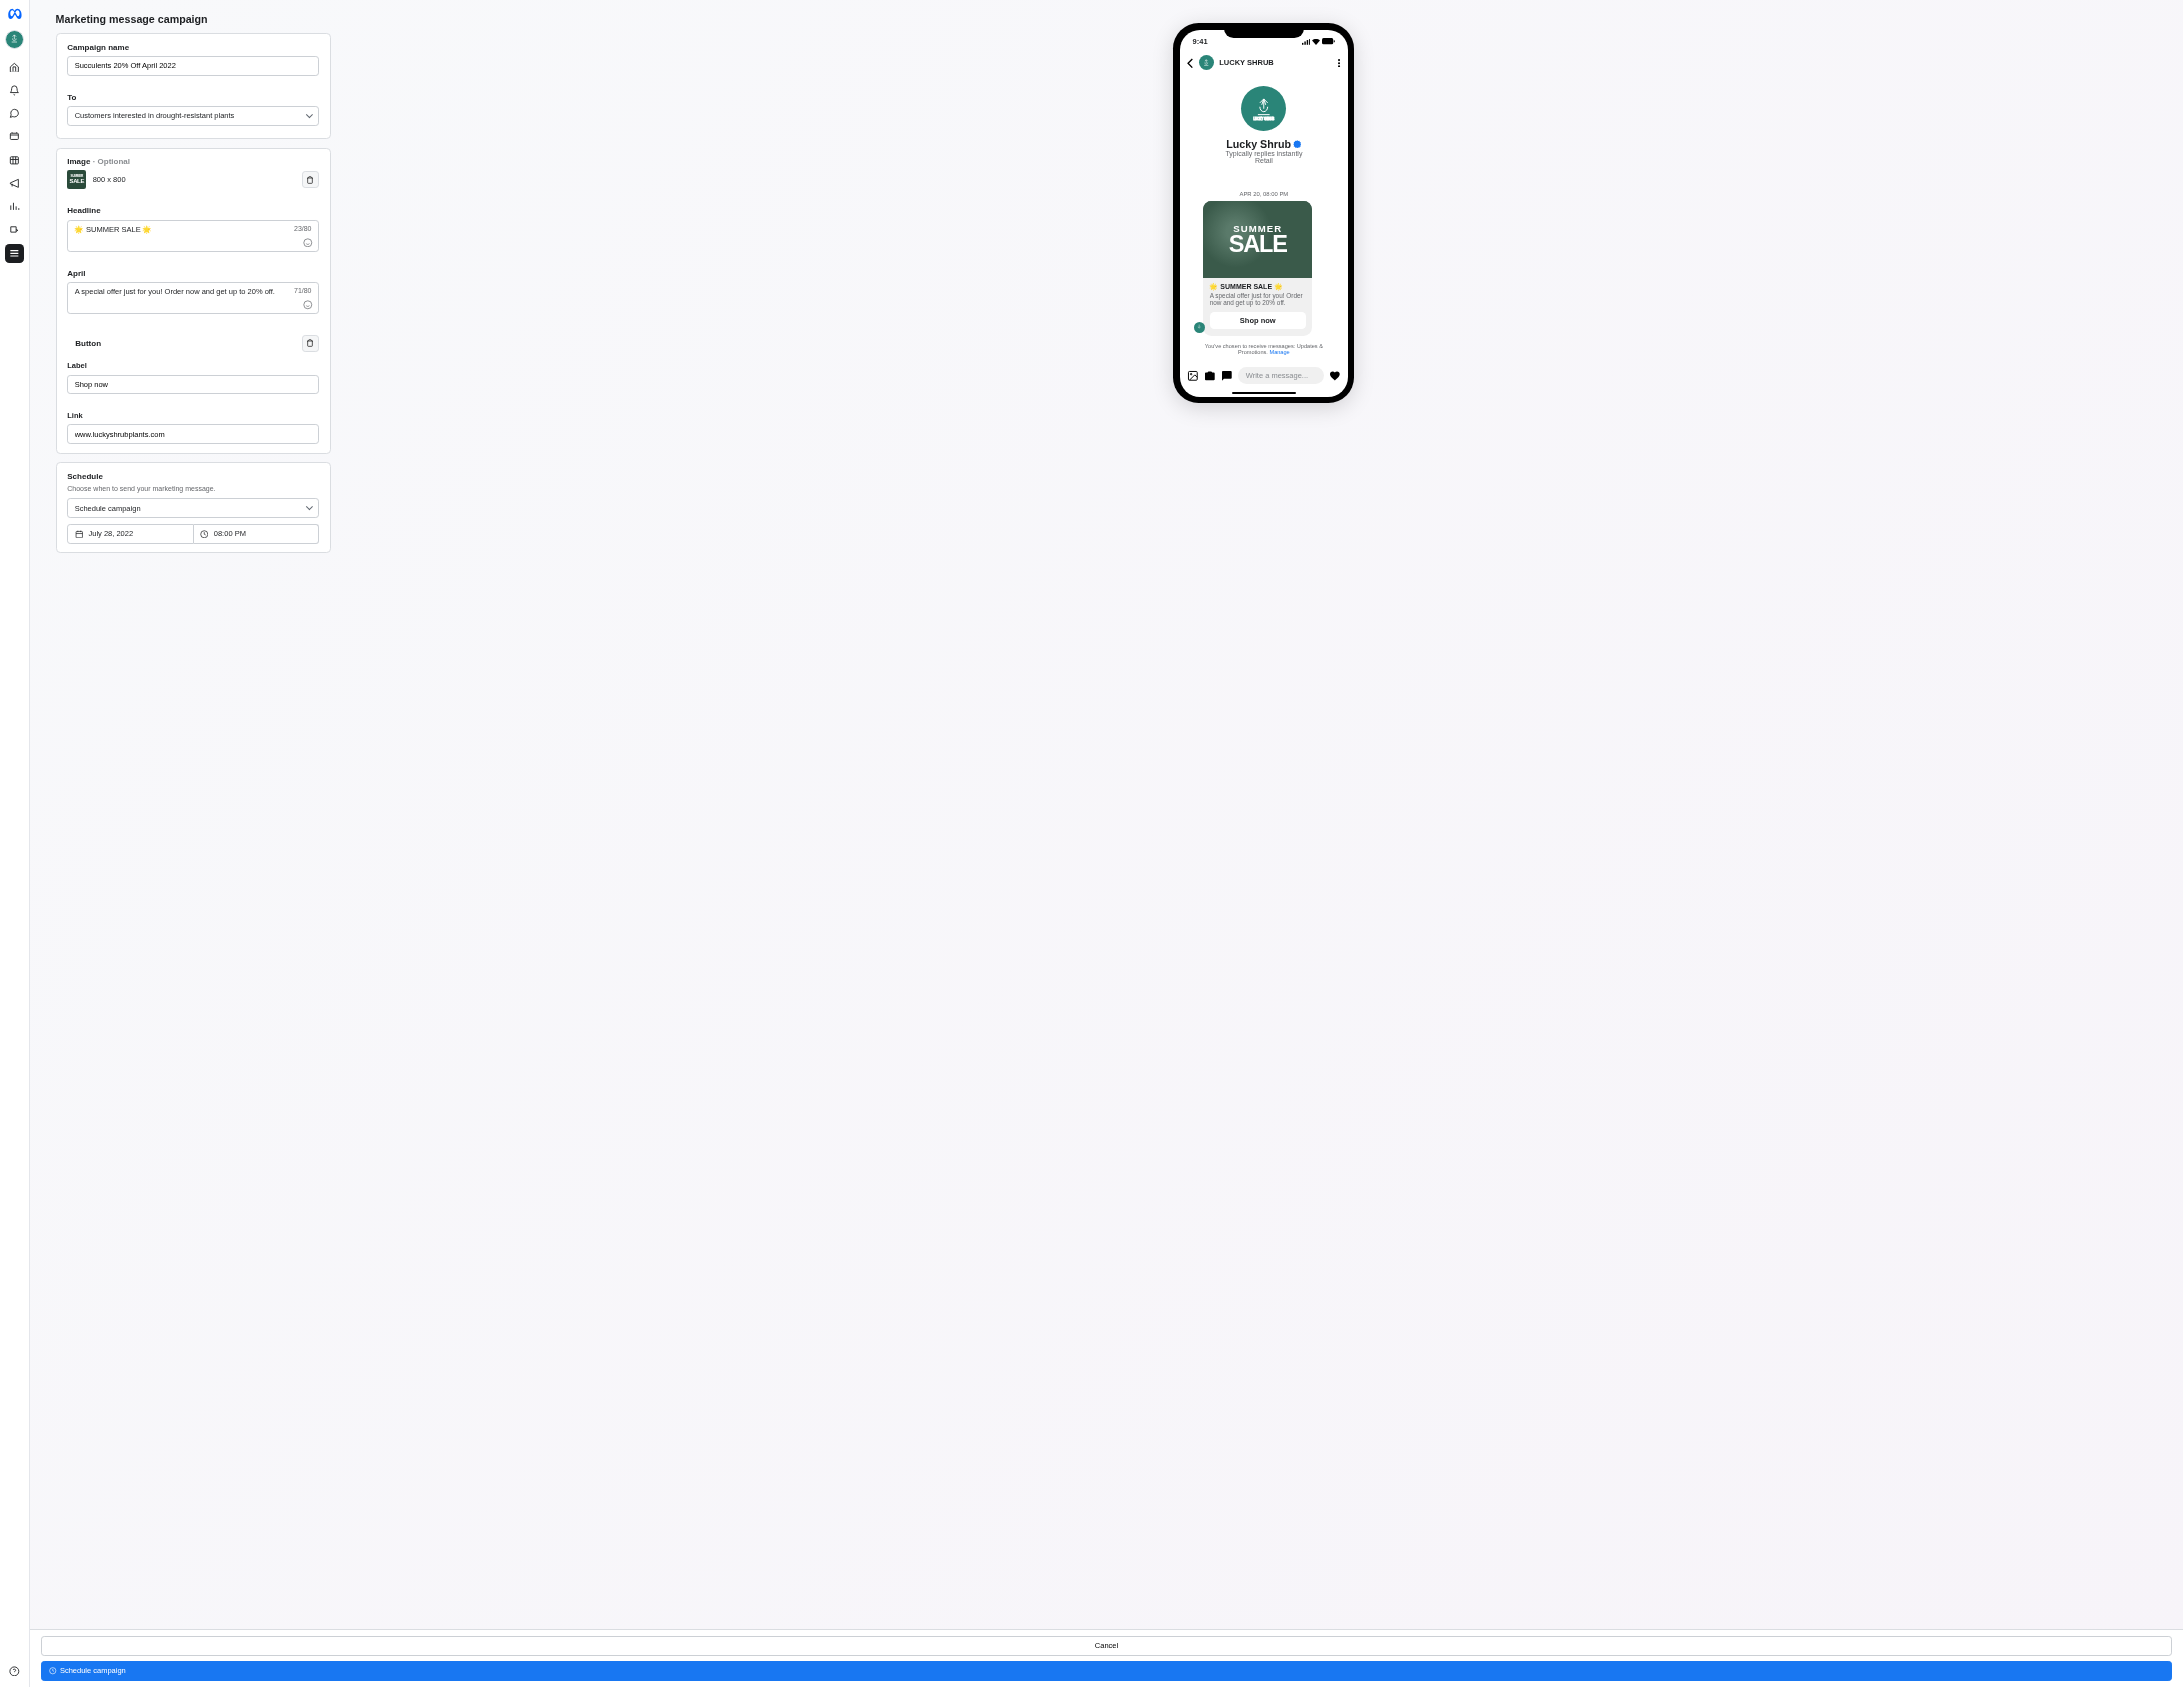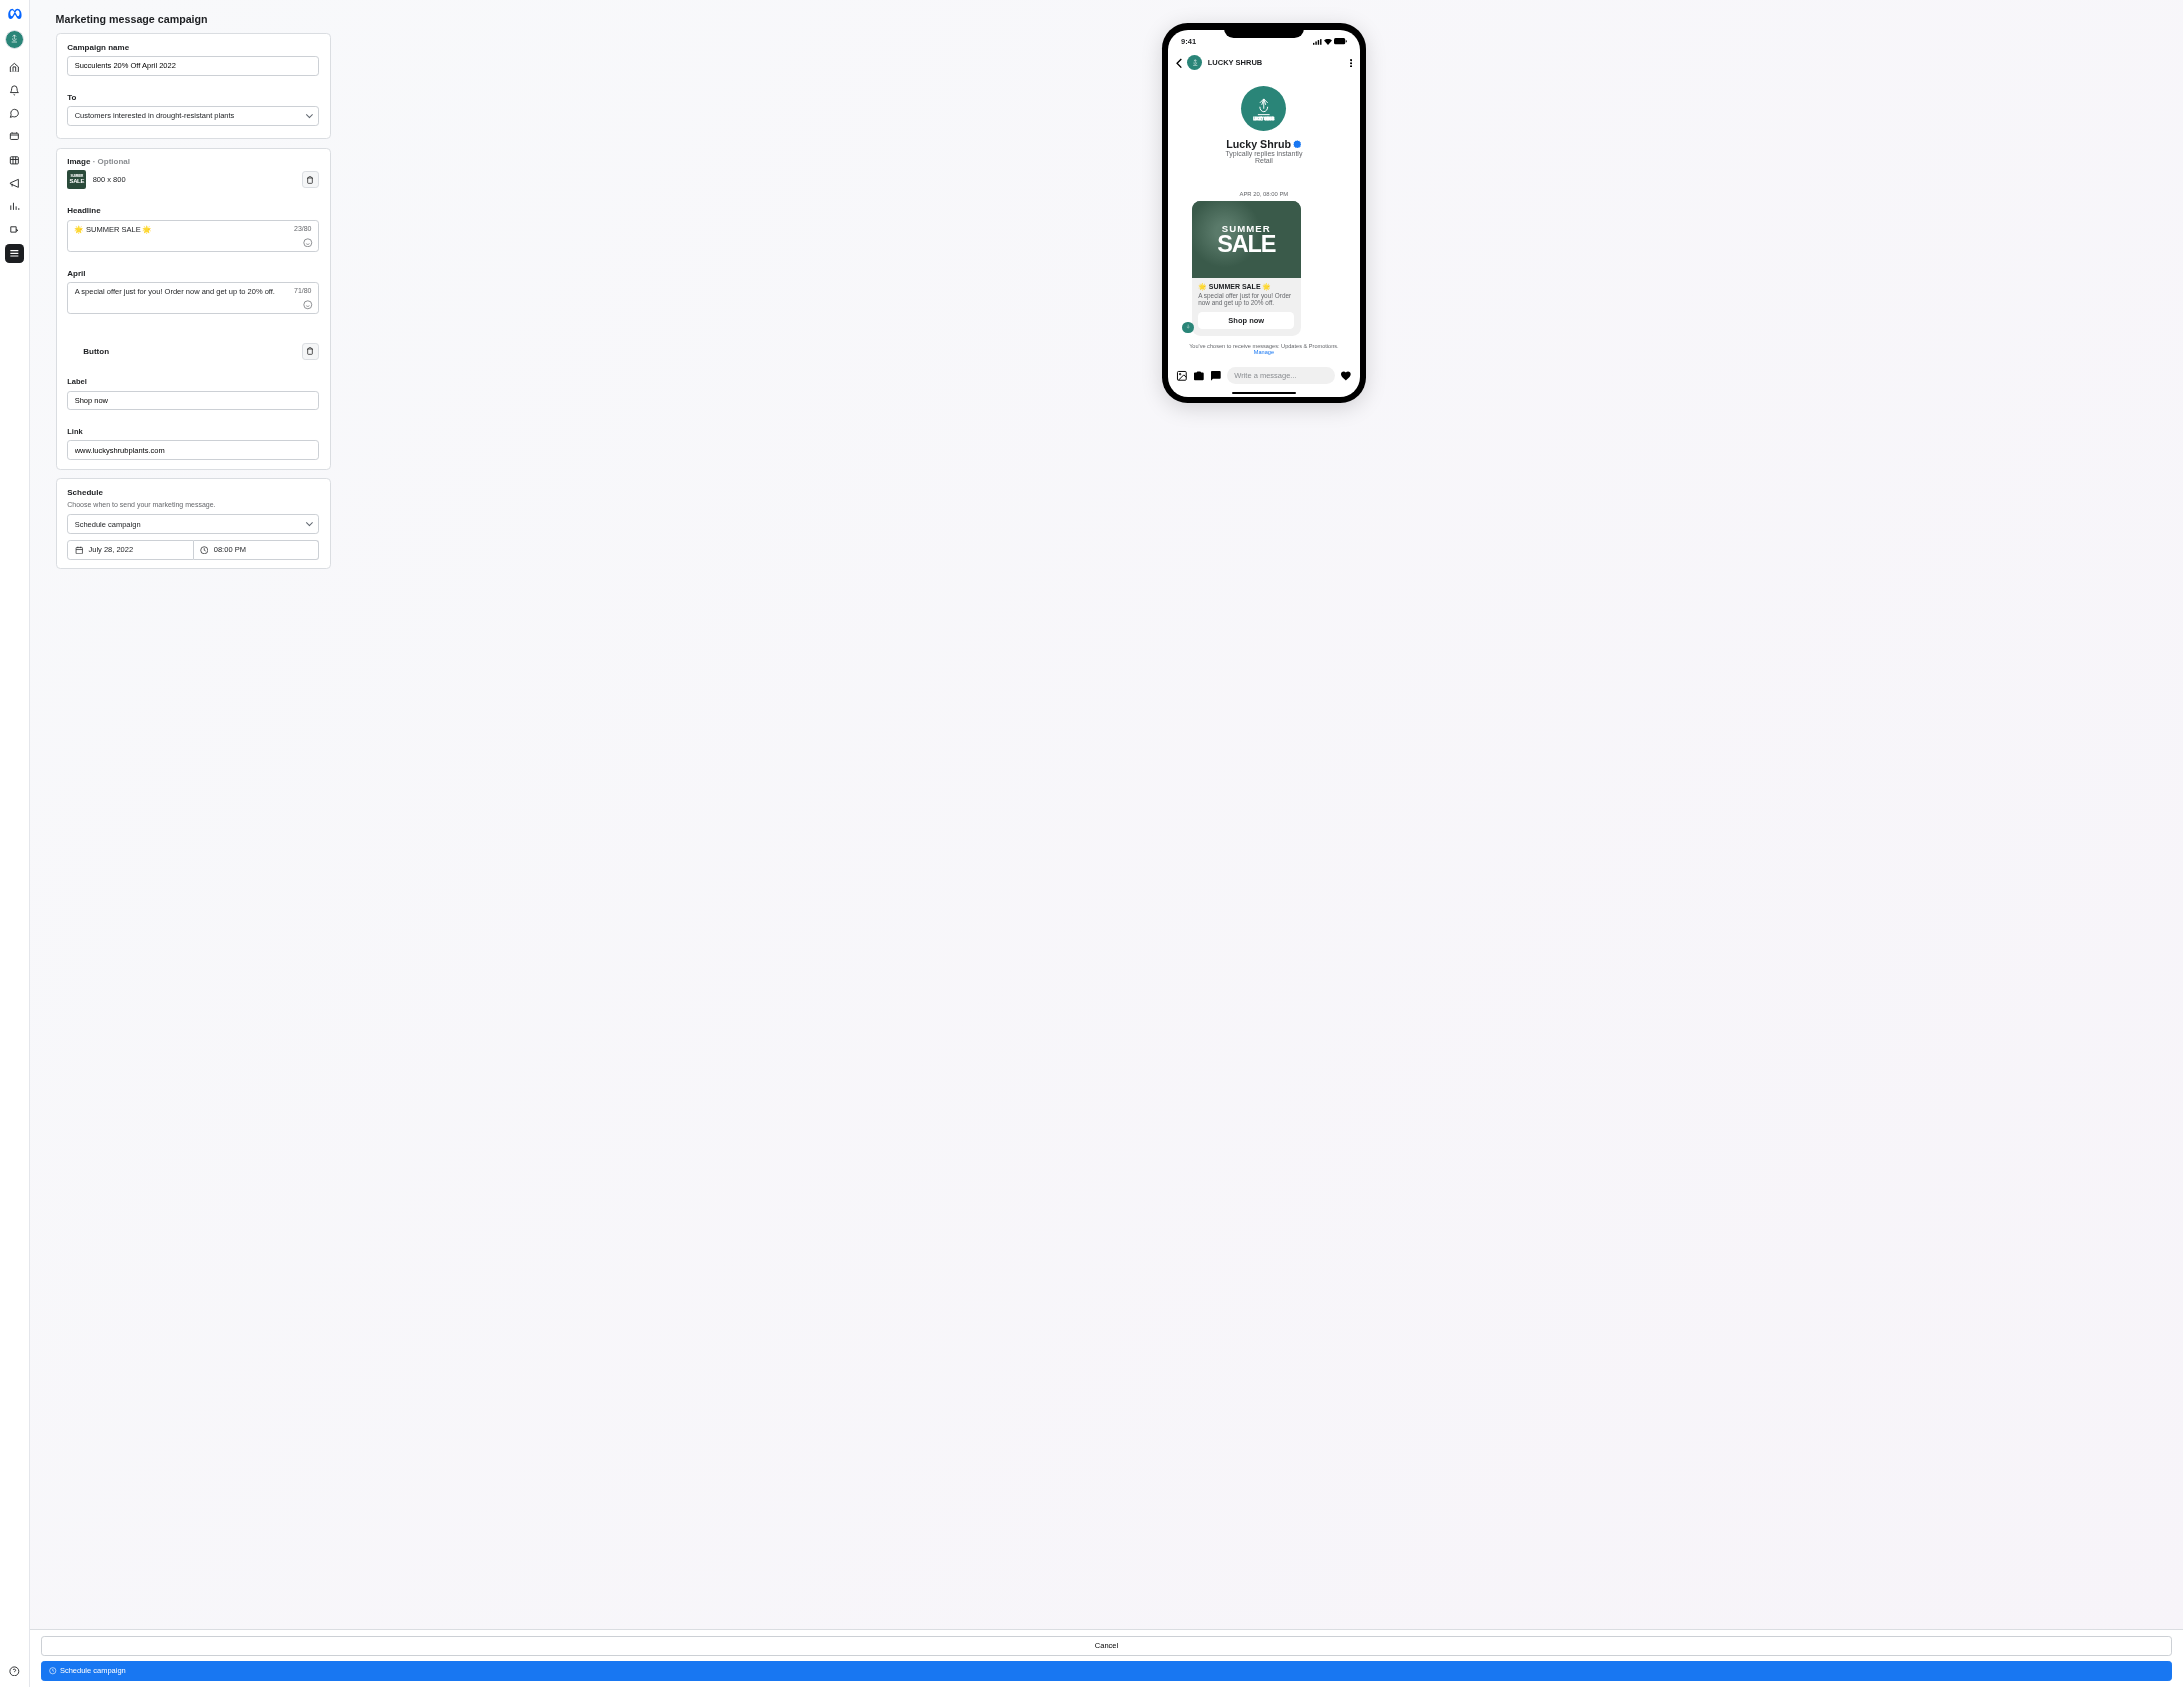--- a/index.html
+++ b/index.html
@@ -33,21 +33,21 @@
 .trash-btn { width: 17px; height: 17px; border: 0.5px solid #dadde1; border-radius: 3.2px; background: #f5f6f7; display: flex; align-items: center; justify-content: center; cursor: pointer; margin-left: auto; font-size: 8px; }
 .button-header { display: flex; align-items: center; justify-content: space-between; margin-bottom: 5.3px;}
 .schedule-row { display: flex; gap: 0; }
 .schedule-cell { flex: 1; border: 0.5px solid #ccd0d5; padding: 4.3px 6.4px; display: flex; align-items: center; gap: 5.3px; }
 .schedule-cell:first-child { border-radius: 3.2px 0 0 3.2px; }
 .schedule-cell:last-child { border-radius: 0 3.2px 3.2px 0; border-left: none; }
 .schedule-sub { color: #65676b; font-size: 7px; margin-bottom: 6.4px; }
 .footer { border-top: 0.5px solid #dadde1; background: #fff; padding: 6.4px 10.7px; display: flex; justify-content: flex-end; gap: 5.3px; flex-direction: column; }
 .btn { border-radius: 3.2px; padding: 4.3px 7.5px; font-size: 7.5px; font-weight: 500; cursor: pointer; border: 0.5px solid #ccd0d5; background: #fff; font-family: inherit; }
 .btn-primary { background: #1877f2; color: #fff; border-color: #1877f2; display: flex; align-items: center; gap: 3.2px; }
-.phone { width: 204px; height: 380px; background: #000; border-radius: 25.6px; padding: 6.4px; position: relative; box-shadow: 0 4.3px 21.3px rgba(0,0,0,0.15); }
+.phone { width: 181px; height: 380px; background: #000; border-radius: 25.6px; padding: 6.4px; position: relative; box-shadow: 0 4.3px 21.3px rgba(0,0,0,0.15); }
 .phone-screen { background: #fff; width: 100%; height: 100%; border-radius: 20px; overflow: hidden; position: relative; display: flex; flex-direction: column; }
 .notch { position: absolute; top: 0; left: 50%; transform: translateX(-50%); width: 80px; height: 15px; background: #000; border-radius: 0 0 9.6px 9.6px; z-index: 10; }
 .status-bar { height: 23.5px; display: flex; justify-content: space-between; align-items: center; padding: 0 12.8px; font-size: 7.5px; font-weight: 600; }
 .chat-header { display: flex; align-items: center; gap: 5.3px; padding: 2.1px 7.5px 5.3px; }
 .chat-back { font-size: 11.7px; cursor: pointer; }
 .chat-avatar-sm { width: 15px; height: 15px; border-radius: 50%; background: #2a8578; display:flex; align-items:center; justify-content:center;}
 .chat-title { font-weight: 700; font-size: 7.5px; flex: 1; }
 .chat-more { font-size: 9.6px; cursor: pointer; }
 .chat-body { flex: 1; overflow-y: auto; padding: 5.3px 7.5px; text-align: center; }
 .biz-avatar { width: 45px; height: 45px; border-radius: 50%; background: #2a8578; margin: 5.3px auto 6.4px; display:flex; align-items:center; justify-content:center; }
@@ -205,21 +205,21 @@
               <span class="emoji-btn">
                 <svg width="9.6" height="9.6" viewBox="0 0 24 24" fill="none" stroke="currentColor" stroke-width="1.8">
                     <circle cx="12" cy="12" r="10"></circle>
                     <path d="M8 14s1.5 2 4 2 4-2 4-2M9 9h.01M15 9h.01"></path>
                   </svg>
               </span>
             </div>
           </div>
 
           <div class="button-header">
-            <label class="field-label" style="margin:16px">Button</label>
+            <label class="field-label" style="margin:8px">Button</label>
             <button class="trash-btn" style="margin:0">
               <svg width="8" height="8" viewBox="0 0 24 24" fill="none" stroke="currentColor" stroke-width="2">
                   <path d="M3 6h18M8 6V4a2 2 0 012-2h4a2 2 0 012 2v2m3 0v14a2 2 0 01-2 2H7a2 2 0 01-2-2V6"></path>
                 </svg>
             </button>
           </div>
           <div class="field-group">
             <label class="field-label" style="font-weight:600;font-size:7.5px">Label</label>
             <input class="input" value="Shop now" style="">
           </div>

